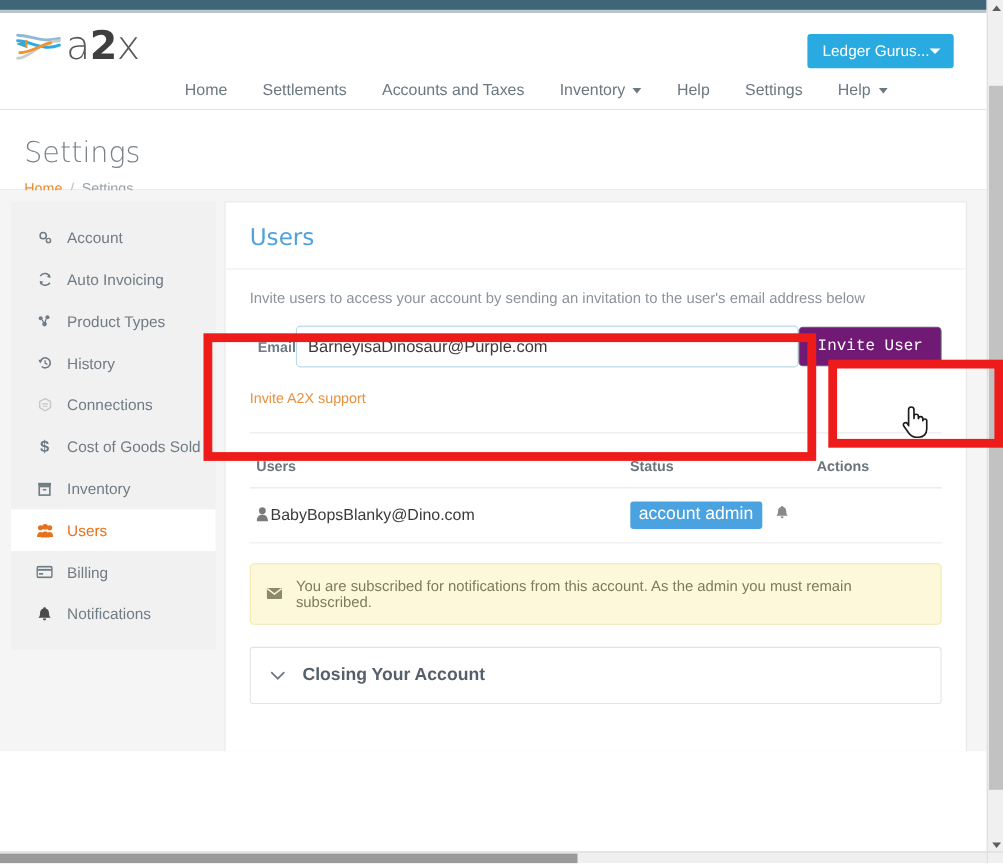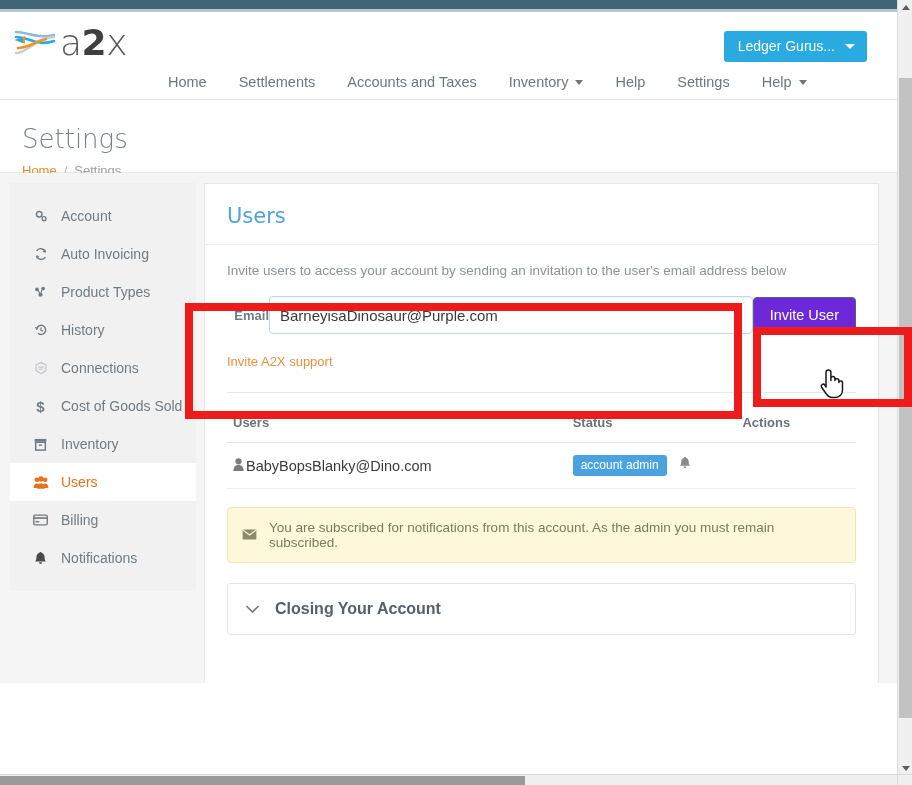--- a/index.html
+++ b/index.html
@@ -138,21 +138,20 @@
   .account-btn {
     position: absolute;
     right: 30px; top: 19px;
     background: #29abe2;
     color: #ffffff;
     font-size: 14px;
     padding: 7px 12px 8px 14px;
     border-radius: 3px;
     display: flex;
     align-items: center;
-    gap: 10px;
     cursor: pointer;
     white-space: nowrap;
   }
   .caret {
     width: 0; height: 0;
     border-left: 5px solid transparent;
     border-right: 5px solid transparent;
     border-top: 5px solid currentColor;
     display: inline-block;
   }
@@ -306,28 +305,28 @@
     color: #3b3b3b;
     padding: 0 10px;
     box-sizing: border-box;
     background: #ffffff;
     font-family: "Liberation Sans", sans-serif;
     outline: none;
     box-shadow: inset 0 1px 1px rgba(0,0,0,0.04);
   }
   .invite-btn {
     flex: none;
-    background: #6d28d9;
+    background: #701a75;
     border: 1px solid #5e6069;
     color: #ffffff;
     font-size: 14.5px;
     border-radius: 4px;
     padding: 9px 16px;
     cursor: pointer;
-    font-family: Liberation Sans, sans-serif;
+    font-family: Liberation Mono, monospace;
     white-space: nowrap;
   }
 
   .support-link {
     margin-top: 20px;
     color: #e8913f;
     font-size: 13px;
     cursor: pointer;
     display: inline-block;
   }
@@ -356,21 +355,21 @@
     vertical-align: middle;
   }
   .col-users { width: 54%; }
   .col-status { width: 27%; }
   .col-actions { width: 19%; }
   .user-cell { display: flex; align-items: center; gap: 2px; }
   .user-glyph { color: #7b7b7b; font-size: 14px; }
   .badge {
     background: #4aa3e0;
     color: #ffffff;
-    font-size: 12px;
+    font-size: 16px;
     padding: 3px 8px 4px 8px;
     border-radius: 3px;
     display: inline-block;
   }
   .bell { color: #8a8a8a; font-size: 14px; margin-left: 8px; }
 
   
   .alert {
     margin-top: 18px;
     background: #fcf8d9;

